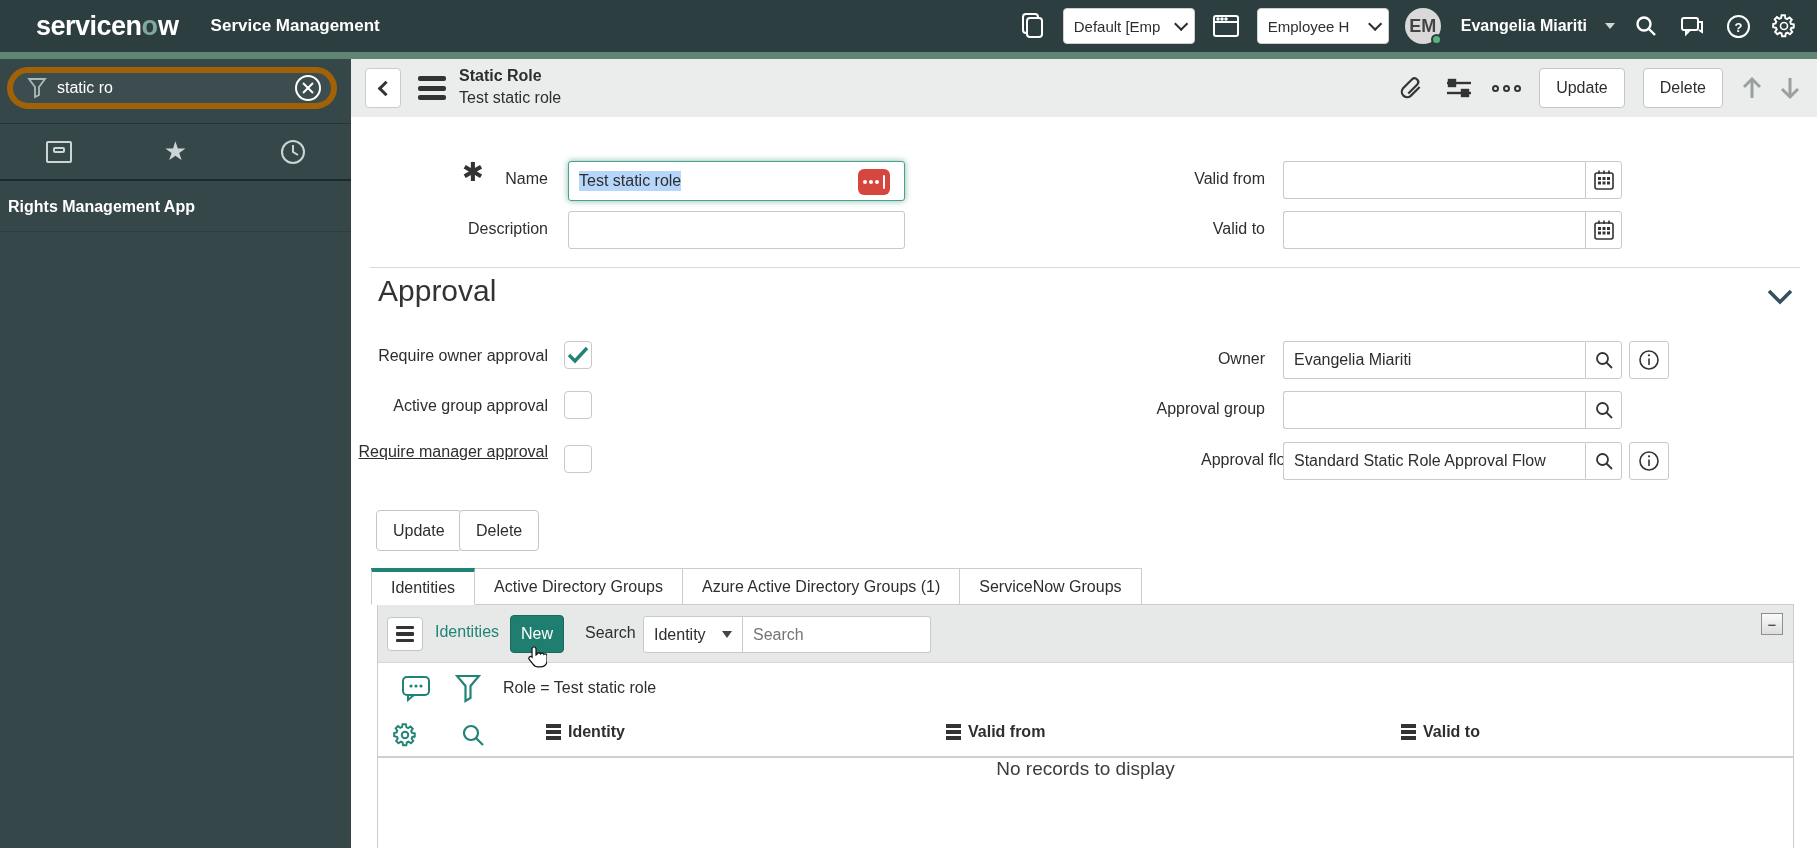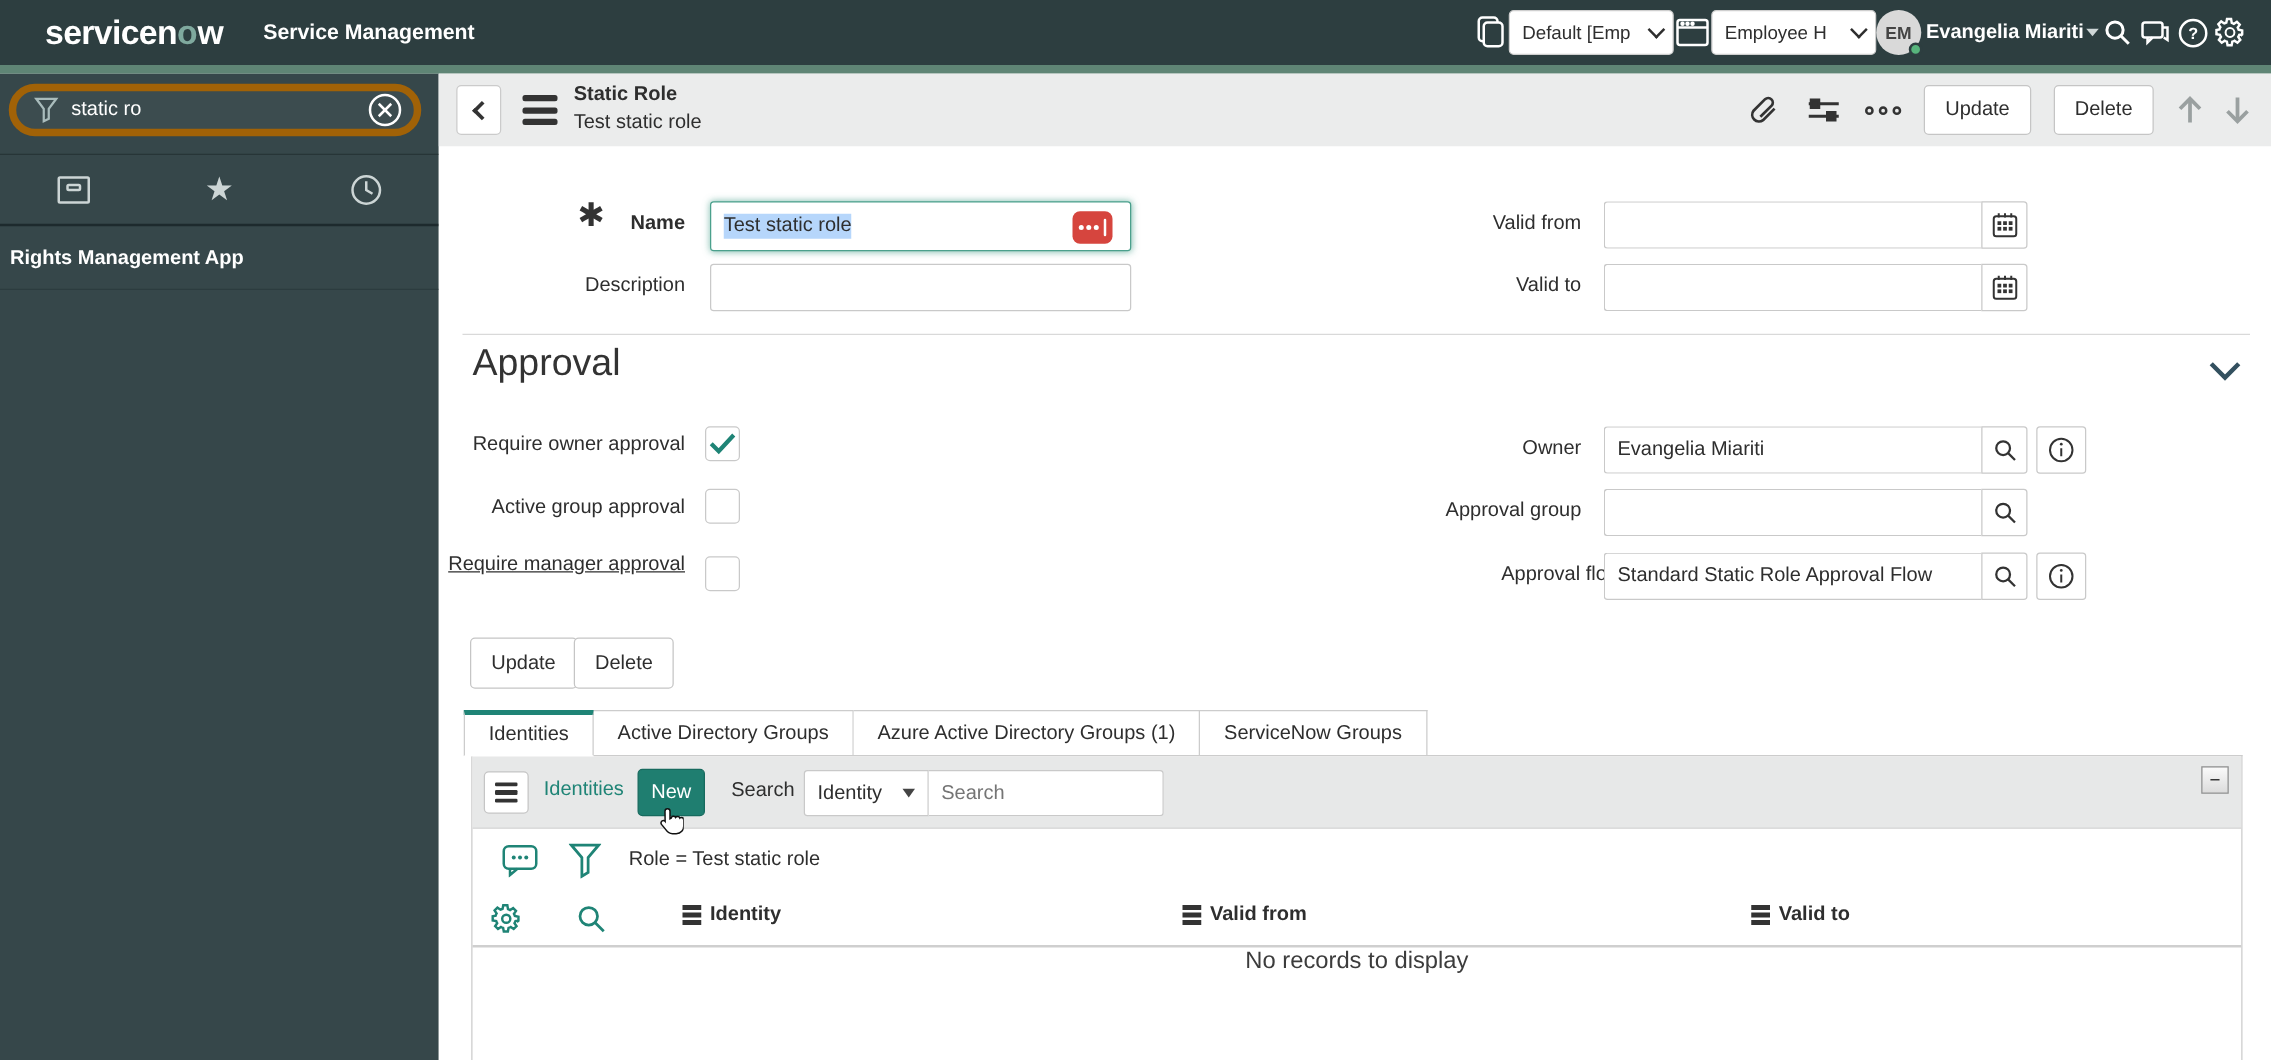--- a/index.html
+++ b/index.html
@@ -5,27 +5,27 @@
   * { box-sizing: border-box; margin: 0; padding: 0; }
   html,body { width: 1817px; height: 848px; overflow: hidden; }
   body { font-family: "Liberation Sans", "DejaVu Sans", sans-serif; background: #fff; color: #2e2e2e; position: relative; }
 
   
   .top-header { position: absolute; left:0; top:0; width:1817px; height:52px; background:#2d3e40; display:flex; align-items:center; }
   .logo-wrap { margin-left:36px; display:flex; align-items:baseline; }
   .logo-text { color:#fff; font-weight:bold; font-size:27px; letter-spacing:-0.5px; }
   .logo-o { color:#7fa99e; font-weight:bold; font-size:27px; }
   .product-name { color:#fff; font-size:17px; font-weight:600; margin-left:32px; }
-  .hdr-right { position:absolute; right:18px; top:0; height:52px; display:flex; align-items:center; }
+  .hdr-right { position:absolute; right:18px; top:0; height:52px; display:flex; align-items:center; gap:16px; }
   .hdr-icon { width:30px; height:30px; display:flex; align-items:center; justify-content:center; color:#fff; cursor:pointer; }
   .hdr-select { height:36px; background:#fff; border:1px solid #cfcfcf; border-radius:4px; display:flex; align-items:center; padding:0 10px; gap:10px; width:132px; font-size:15px; color:#2e2e2e; cursor:pointer; }
   .hdr-select .sel-val { flex:1; white-space:nowrap; overflow:hidden; }
   .chev-dn { width:10px; height:10px; border-right:2px solid #2e2e2e; border-bottom:2px solid #2e2e2e; transform:rotate(45deg) translateY(-3px); flex:0 0 auto; }
   .avatar-wrap { position:relative; width:36px; height:36px; }
-  .avatar { width:36px; height:36px; border-radius:50%; background:#d9d9d9; color:#444; font-size:14px; font-weight:600; display:flex; align-items:center; justify-content:center; }
+  .avatar { width:36px; height:36px; border-radius:50%; background:#d9d9d9; color:#444; font-size:18px; font-weight:600; display:flex; align-items:center; justify-content:center; }
   .presence-dot { position:absolute; right:-1px; bottom:-1px; width:11px; height:11px; border-radius:50%; background:#57b47c; border:2px solid #2d3e40; }
   .user-name { color:#fff; font-size:16px; font-weight:600; margin-left:4px; }
   .caret-dn { width:0; height:0; border-left:5px solid transparent; border-right:5px solid transparent; border-top:6px solid #cfd7d7; margin-left:2px; }
 
   .header-stripe { position:absolute; left:0; top:52px; width:1817px; height:7px; background:#5f8575; }
 
   
   .sidebar { position:absolute; left:0; top:59px; width:351px; height:789px; background:#36474a; }
   .nav-filter { position:absolute; left:7px; top:8px; width:330px; height:42px; border:6px solid #a16207; border-radius:22px; display:flex; align-items:center; padding:0 8px 0 14px; background:rgba(255,255,255,0.03); }
   .nav-filter .flt-text { color:#fff; font-size:16px; flex:1; margin-left:10px; }
@@ -262,21 +262,21 @@
             <svg width="22" height="26" viewBox="0 0 22 26" fill="none" stroke="#9aa0a0" stroke-width="3">
               <line x1="11" y1="3" x2="11" y2="21"></line>
               <path d="M3 14 L11 22 L19 14"></path>
             </svg>
           </span>
       </span>
     </div>
   </div>
 
   <span class="mandatory" style="left:111px; top:98px;">✱</span>
-  <label class="frm-label" style="left:0; top:111px; width:197px;font-weight:bold;">Name</label>
+  <label class="frm-label" style="left:0; top:111px; width:197px;">Name</label>
   <div class="name-box">
     <span class="sel-text">Test static role</span>
     <span class="pw-icon">
         <i></i>
         <i></i>
         <i></i>
         <span class="bar"></span>
       </span>
   </div>
 

